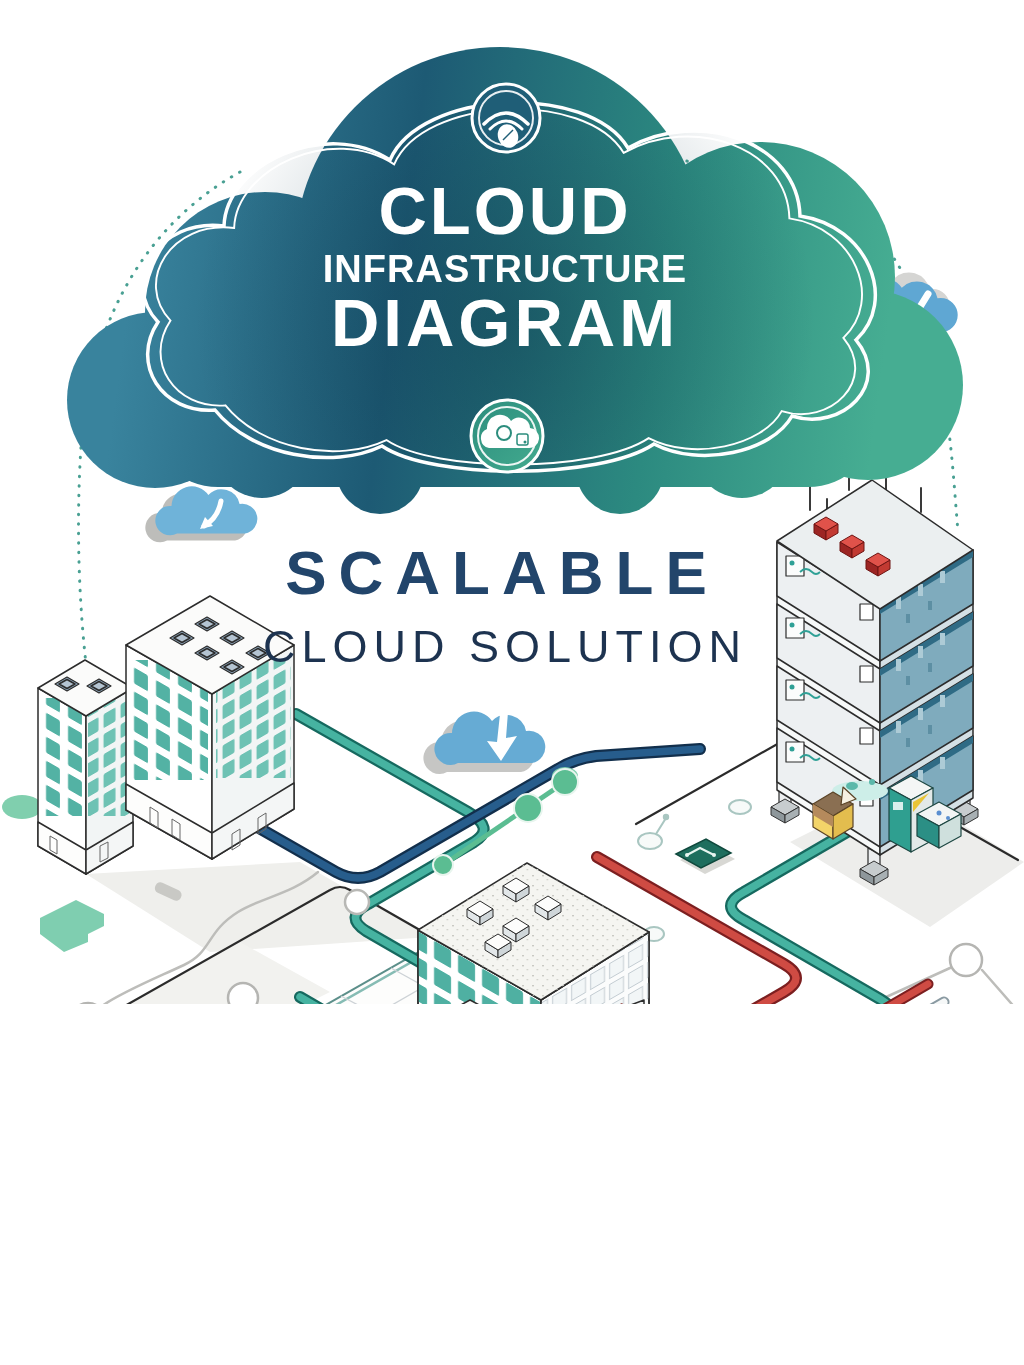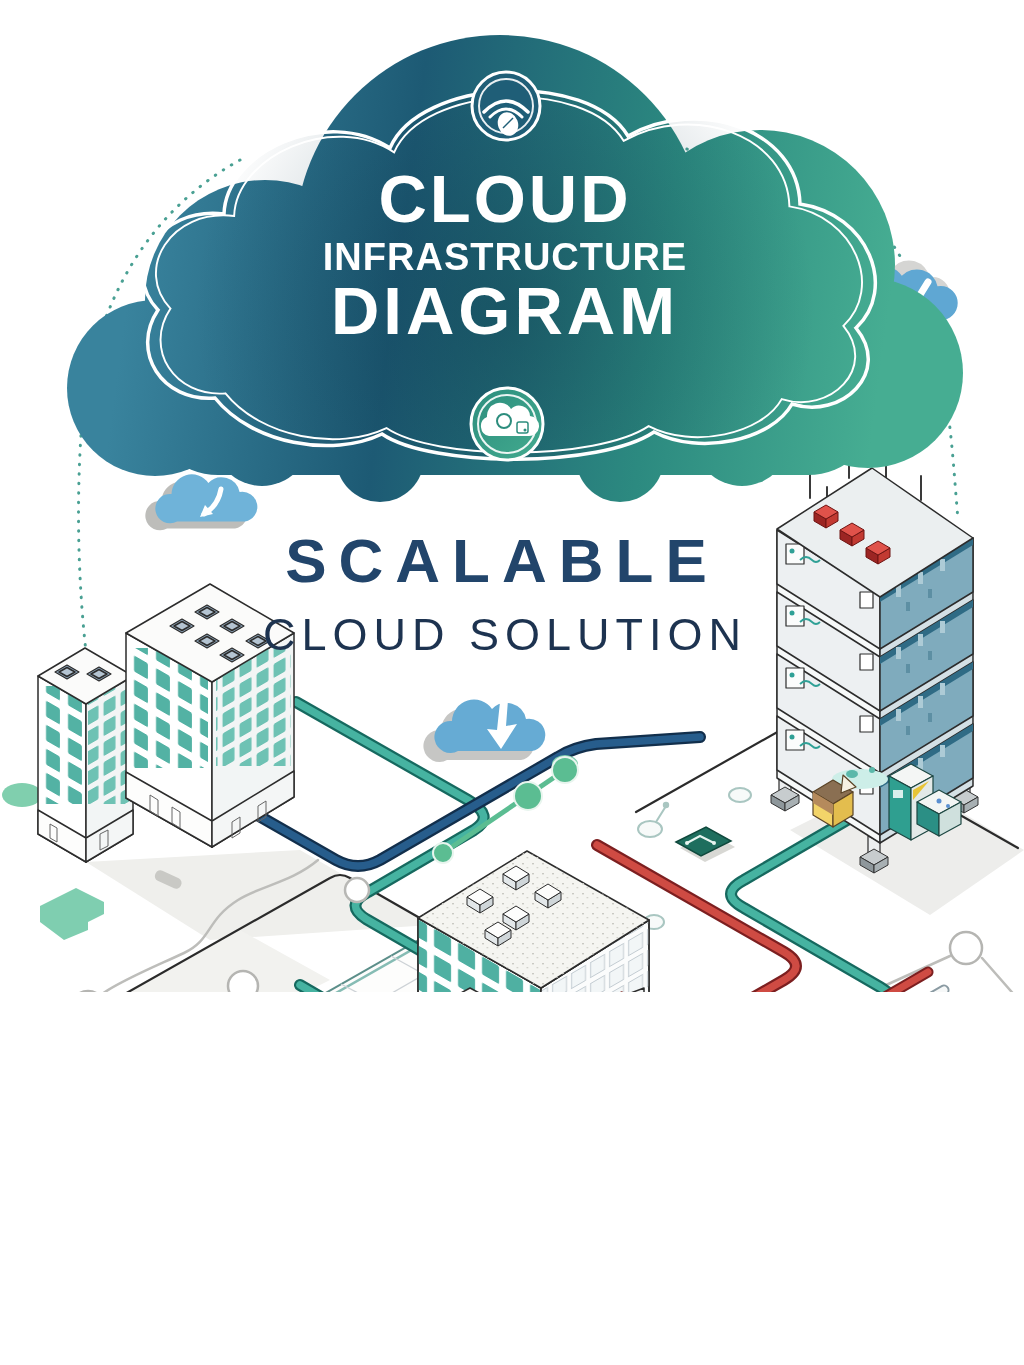--- a/index.html
+++ b/index.html
@@ -1,17 +1,17 @@
 <!DOCTYPE html>
 <html><head>
 <meta charset="utf-8">
 <style>
   html,body{margin:0;padding:0;background:#ffffff;}
   .canvas{position:relative;width:1024px;height:992px;background:#fff;overflow:hidden;
-          font-family:"Liberation Sans","DejaVu Sans",sans-serif;}
+          font-family:"Liberation Sans","DejaVu Sans",sans-serif;margin-top:12px;}
   svg{display:block}
   text{font-family:"Liberation Sans","DejaVu Sans",sans-serif;}
 </style>
 </head>
 <body>
 
 <div class="canvas">
 <svg width="1024" height="1365" viewBox="0 0 1024 1365" xmlns="http://www.w3.org/2000/svg">
   <defs>
     <linearGradient id="gradCloud" gradientUnits="userSpaceOnUse" x1="140" y1="200" x2="890" y2="300">

